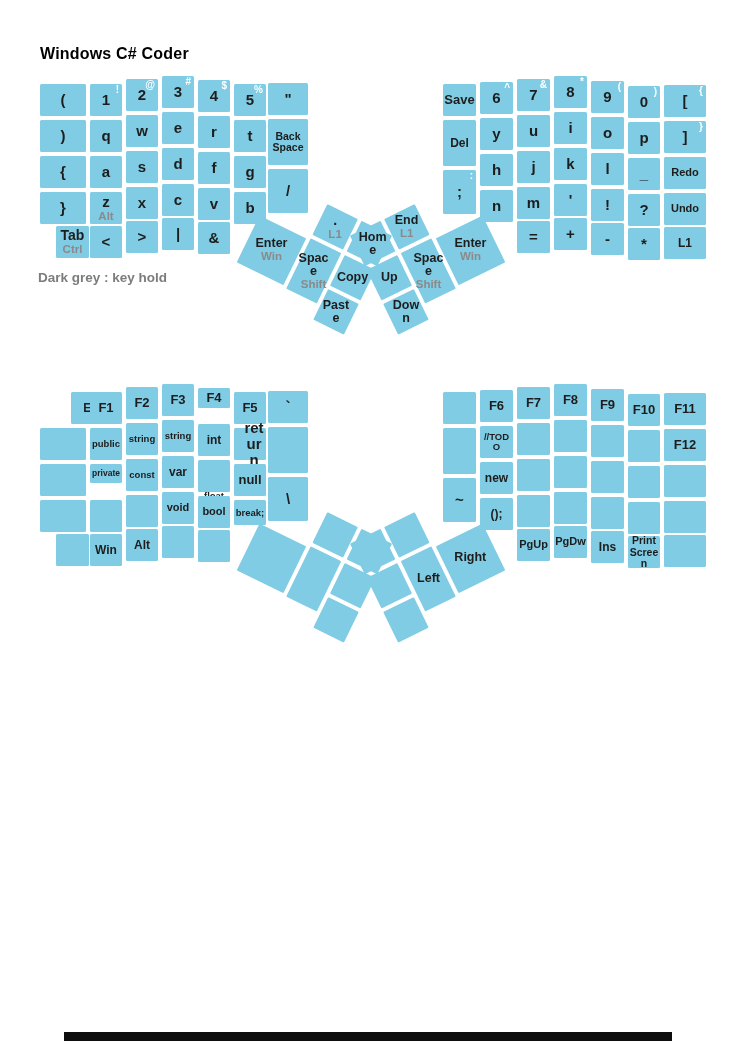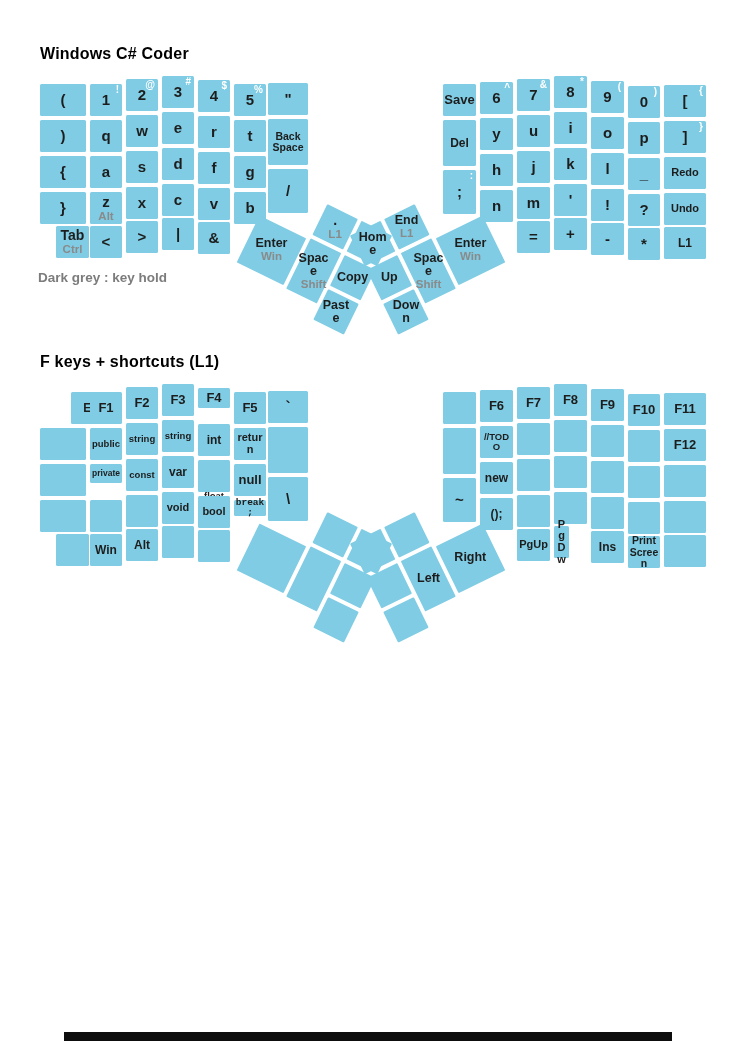--- a/index.html
+++ b/index.html
@@ -16,21 +16,20 @@
   .cluster{position:absolute;}
   .cluster .key{border-radius:1px;}
   .bottom-bar{position:absolute;left:64px;top:1032px;width:608px;height:9px;background:#0d0d0d;}
 </style>
 </head>
 <body>
 
 <div class="page">
   <h1 class="section-title" style="left:40px;top:45px">Windows C# Coder</h1>
   <div class="note" style="left:38px;top:270px">Dark grey : key hold</div>
-  <h1 class="section-title" style="left:40px;top:353px">F keys + shortcuts (L1)</h1>
 
   <div id="kb-base">
       <div class="key" style="left: 40px; top: 84px; width: 46px; height: 32px;">
         <span class="inner">
           <span class="klabel" style="font-size: 15px;">(</span>
         </span>
       </div>
       <div class="key" style="left: 40px; top: 120px; width: 46px; height: 32px;">
         <span class="inner">
           <span class="klabel" style="font-size: 15px;">)</span>
@@ -558,29 +557,29 @@
           <span class="klabel" style="font-size: 15px;"></span>
         </span>
       </div>
       <div class="key" style="left: 234px; top: 392px; width: 32px; height: 32px;">
         <span class="inner">
           <span class="klabel" style="font-size: 13px;">F5</span>
         </span>
       </div>
       <div class="key" style="left: 234px; top: 428px; width: 32px; height: 32px;">
         <span class="inner">
-          <span class="klabel" style="font-size: 11px;">return</span>
+          <span class="klabel" style="font-size: 15px; margin-left: 8px;">return</span>
         </span>
       </div>
       <div class="key" style="left: 234px; top: 464px; width: 32px; height: 32px;">
         <span class="inner">
           <span class="klabel" style="font-size: 13px;">null</span>
         </span>
       </div>
-      <div class="key" style="left: 234px; top: 500px; width: 32px; height: 16px; font-family: Liberation Mono, monospace;">
+      <div class="key" style="left: 234px; top: 500px; width: 32px; height: 25px;">
         <span class="inner">
           <span class="klabel" style="font-size: 9.5px;">break;</span>
         </span>
       </div>
       <div class="key" style="left: 268px; top: 391px; width: 40px; height: 32px;">
         <span class="inner">
           <span class="klabel" style="font-size: 15px;">`</span>
         </span>
       </div>
       <div class="key" style="left: 268px; top: 427px; width: 40px; height: 46px;">
@@ -666,21 +665,21 @@
       <div class="key" style="left: 554px; top: 456px; width: 33px; height: 32px;">
         <span class="inner">
           <span class="klabel" style="font-size: 15px;"></span>
         </span>
       </div>
       <div class="key" style="left: 554px; top: 492px; width: 33px; height: 32px;">
         <span class="inner">
           <span class="klabel" style="font-size: 15px;"></span>
         </span>
       </div>
-      <div class="key" style="left: 554px; top: 526px; width: 15px; height: 32px;">
+      <div class="key" style="left: 554px; top: 526px; width: 33px; height: 32px;">
         <span class="inner">
           <span class="klabel" style="font-size: 11px;">PgDw</span>
         </span>
       </div>
       <div class="key" style="left: 591px; top: 389px; width: 33px; height: 32px;">
         <span class="inner">
           <span class="klabel" style="font-size: 13px;">F9</span>
         </span>
       </div>
       <div class="key" style="left: 591px; top: 425px; width: 33px; height: 32px;">

